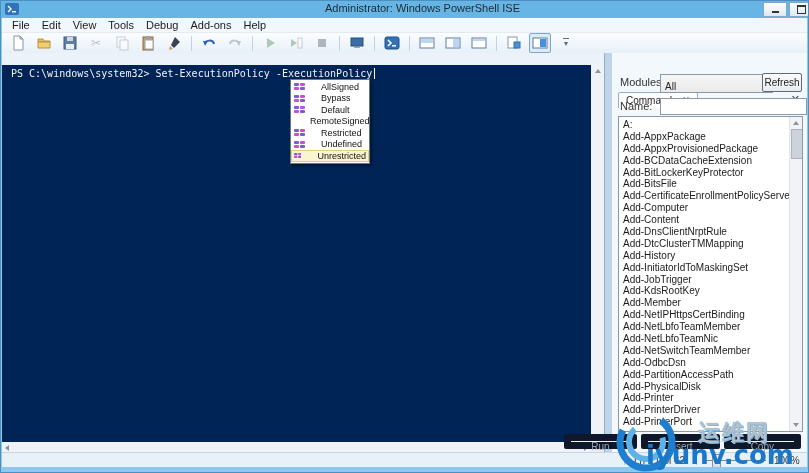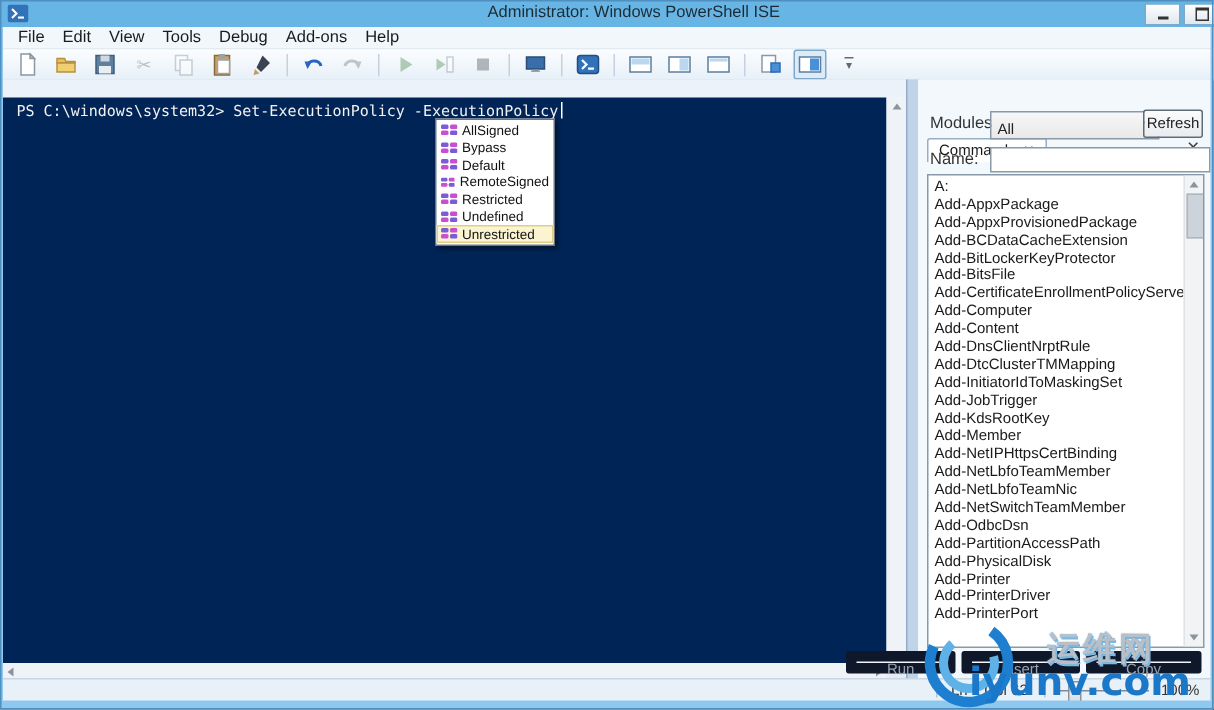--- a/index.html
+++ b/index.html
@@ -51,21 +51,21 @@
   .sb-corner{position:absolute;right:0;bottom:0;width:13px;height:10px;background:#E8ECF0;}
   .tri-up{width:0;height:0;border-left:3px solid transparent;border-right:3px solid transparent;border-bottom:4px solid #8A949E;margin:4px auto;}
   .tri-down{width:0;height:0;border-left:3px solid transparent;border-right:3px solid transparent;border-top:4px solid #8A949E;margin:4px auto;}
   .vsb .tri-down{position:absolute;bottom:0;left:3px;}
   .tri-left{position:absolute;left:3px;top:3px;width:0;height:0;border-top:3px solid transparent;border-bottom:3px solid transparent;border-right:4px solid #8A949E;}
   .tri-right{position:absolute;right:3px;top:3px;width:0;height:0;border-top:3px solid transparent;border-bottom:3px solid transparent;border-left:4px solid #8A949E;}
 
   
   .intellisense{position:absolute;left:288px;top:14px;width:78px;background:#FFFFFF;border:1px solid #6A7687;
                 box-shadow:2px 2px 3px rgba(0,0,0,.4);z-index:20;padding:1px 0;}
-  .is-row{display:flex;align-items:center;gap:3px;height:11.5px;padding:0 3px;font-size:9px;color:#111;white-space:nowrap;}
+  .is-row{display:flex;align-items:center;gap:16px;height:11.5px;padding:0 3px;font-size:9px;color:#111;white-space:nowrap;}
   .is-row.selected{background:#FBF4D0;box-shadow:inset 0 0 0 1px #E2CD84;}
 
   
   .splitter{position:absolute;left:604px;top:53px;width:8px;height:399px;background:#BFD4E8;border-left:1px solid #93ABC4;}
 
   
   .commands{position:absolute;left:612px;top:53px;width:195px;height:399px;background:#F3F8FC;}
   .tabrow{position:absolute;left:0;top:0;right:0;height:16px;margin-top:38px;}
   .tab{position:absolute;left:6px;top:1px;height:15px;background:#FFFFFF;border:1px solid #96AFC6;border-bottom:none;border-radius:2px 2px 0 0;
        display:flex;align-items:center;gap:5px;padding:0 7px;font-size:10px;color:#1A1A1A;}
@@ -404,20 +404,21 @@
         <div class="cmd-row">Add-AppxPackage</div>
             <div class="cmd-row">Add-AppxProvisionedPackage</div>
             <div class="cmd-row">Add-BCDataCacheExtension</div>
             <div class="cmd-row">Add-BitLockerKeyProtector</div>
             <div class="cmd-row">Add-BitsFile</div>
             <div class="cmd-row">Add-CertificateEnrollmentPolicyServer</div>
             <div class="cmd-row">Add-Computer</div>
             <div class="cmd-row">Add-Content</div>
             <div class="cmd-row">Add-DnsClientNrptRule</div>
             <div class="cmd-row">Add-DtcClusterTMMapping</div>
+            <div class="cmd-row">Add-History</div>
             <div class="cmd-row">Add-InitiatorIdToMaskingSet</div>
             <div class="cmd-row">Add-JobTrigger</div>
             <div class="cmd-row">Add-KdsRootKey</div>
             <div class="cmd-row">Add-Member</div>
             <div class="cmd-row">Add-NetIPHttpsCertBinding</div>
             <div class="cmd-row">Add-NetLbfoTeamMember</div>
             <div class="cmd-row">Add-NetLbfoTeamNic</div>
             <div class="cmd-row">Add-NetSwitchTeamMember</div>
             <div class="cmd-row">Add-OdbcDsn</div>
             <div class="cmd-row">Add-PartitionAccessPath</div>

